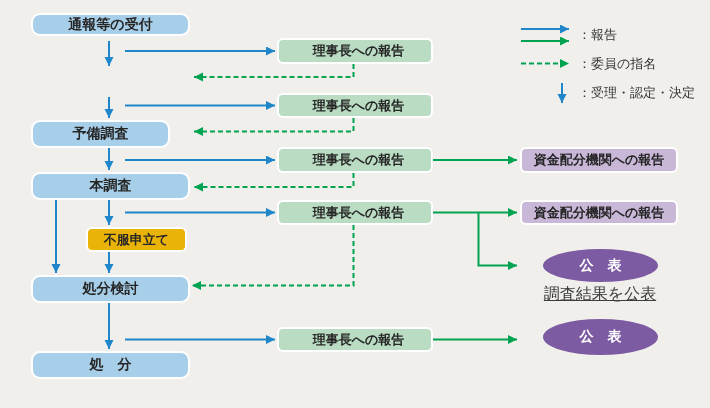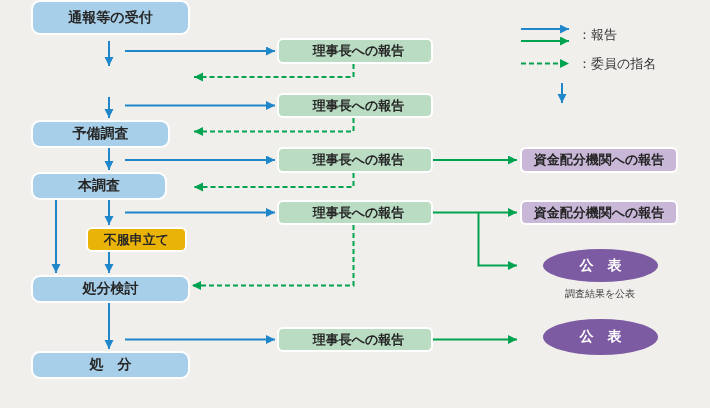--- a/index.html
+++ b/index.html
@@ -30,23 +30,24 @@
   .funding{background:#c9b7d8;border-radius:6px;font-size:13px;}
   .pub{
     position:absolute;box-sizing:border-box;
     display:flex;align-items:center;justify-content:center;
     background:#7d5ba2;border-radius:50%;
     color:#ffffff;font-weight:bold;font-size:14px;
     white-space:nowrap;
   }
   .caption{
     position:absolute;
-    font-size:10px;color:#3c3c3c;
+    font-size:16px;color:#3c3c3c;
     text-align:center;line-height:16px;
     white-space:nowrap;
+    text-decoration:underline;
   }
   .legend-label{
     position:absolute;
     font-size:13px;color:#333333;
     white-space:nowrap;line-height:13px;
   }
 </style>
 </head>
 <body>
 
@@ -92,37 +93,38 @@
     </g>
 
     <g fill="none" stroke-width="2">
       <path stroke="#1f86c9" d="M521 29 H569" marker-end="url(#mb)"></path>
       <path stroke="#00a34f" d="M521 41 H569" marker-end="url(#mg)"></path>
       <path stroke="#00a34f" stroke-dasharray="5 3" d="M521 63.5 H569" marker-end="url(#mg)"></path>
       <path stroke="#1f86c9" d="M562 83 V103" marker-end="url(#mb)"></path>
     </g>
   </svg>
 
-  <div class="node proc" style="left:31px;top:0;width:159px;height:35px">通報等の受付</div>
+  <div class="node proc" style="left:31px;top:13px;width:159px;height:23px">通報等の受付</div>
   <div class="node proc" style="left:31px;top:120px;width:139px;height:28px">予備調査</div>
-  <div class="node proc" style="left:31px;top:172px;width:136px;height:28px">本調査</div>
+  <div class="node proc" style="left:31px;top:172px;width:159px;height:28px">本調査</div>
   <div class="node appeal" style="left:86px;top:227px;width:101px;height:25px">不服申立て</div>
   <div class="node proc" style="left:31px;top:275px;width:159px;height:28px">処分検討</div>
   <div class="node proc" style="left:31px;top:351px;width:159px;height:28px">処　分</div>
 
   <div class="node report" style="left:277px;top:38px;width:156px;height:26px">理事長への報告</div>
   <div class="node report" style="left:277px;top:93px;width:156px;height:25px">理事長への報告</div>
   <div class="node report" style="left:277px;top:147px;width:156px;height:26px">理事長への報告</div>
   <div class="node report" style="left:277px;top:200px;width:156px;height:25px">理事長への報告</div>
   <div class="node report" style="left:277px;top:327px;width:156px;height:25px">理事長への報告</div>
 
   <div class="node funding" style="left:520px;top:147px;width:158px;height:26px">資金配分機関への報告</div>
   <div class="node funding" style="left:520px;top:200px;width:158px;height:25px">資金配分機関への報告</div>
 
   <div class="pub" style="left:543px;top:249px;width:115px;height:33px">公　表</div>
   <div class="caption" style="left:510px;top:286px;width:180px">調査結果を公表</div>
 
   <div class="pub" style="left:543px;top:319px;width:115px;height:36px">公　表</div>
 
   <div class="legend-label" style="left:578px;top:28px">：報告</div>
   <div class="legend-label" style="left:578px;top:57px">：委員の指名</div>
+  <div class="legend-label" style="left:578px;top:86px">：受理・認定・決定</div>
 
 </div>
 
 </body></html>

